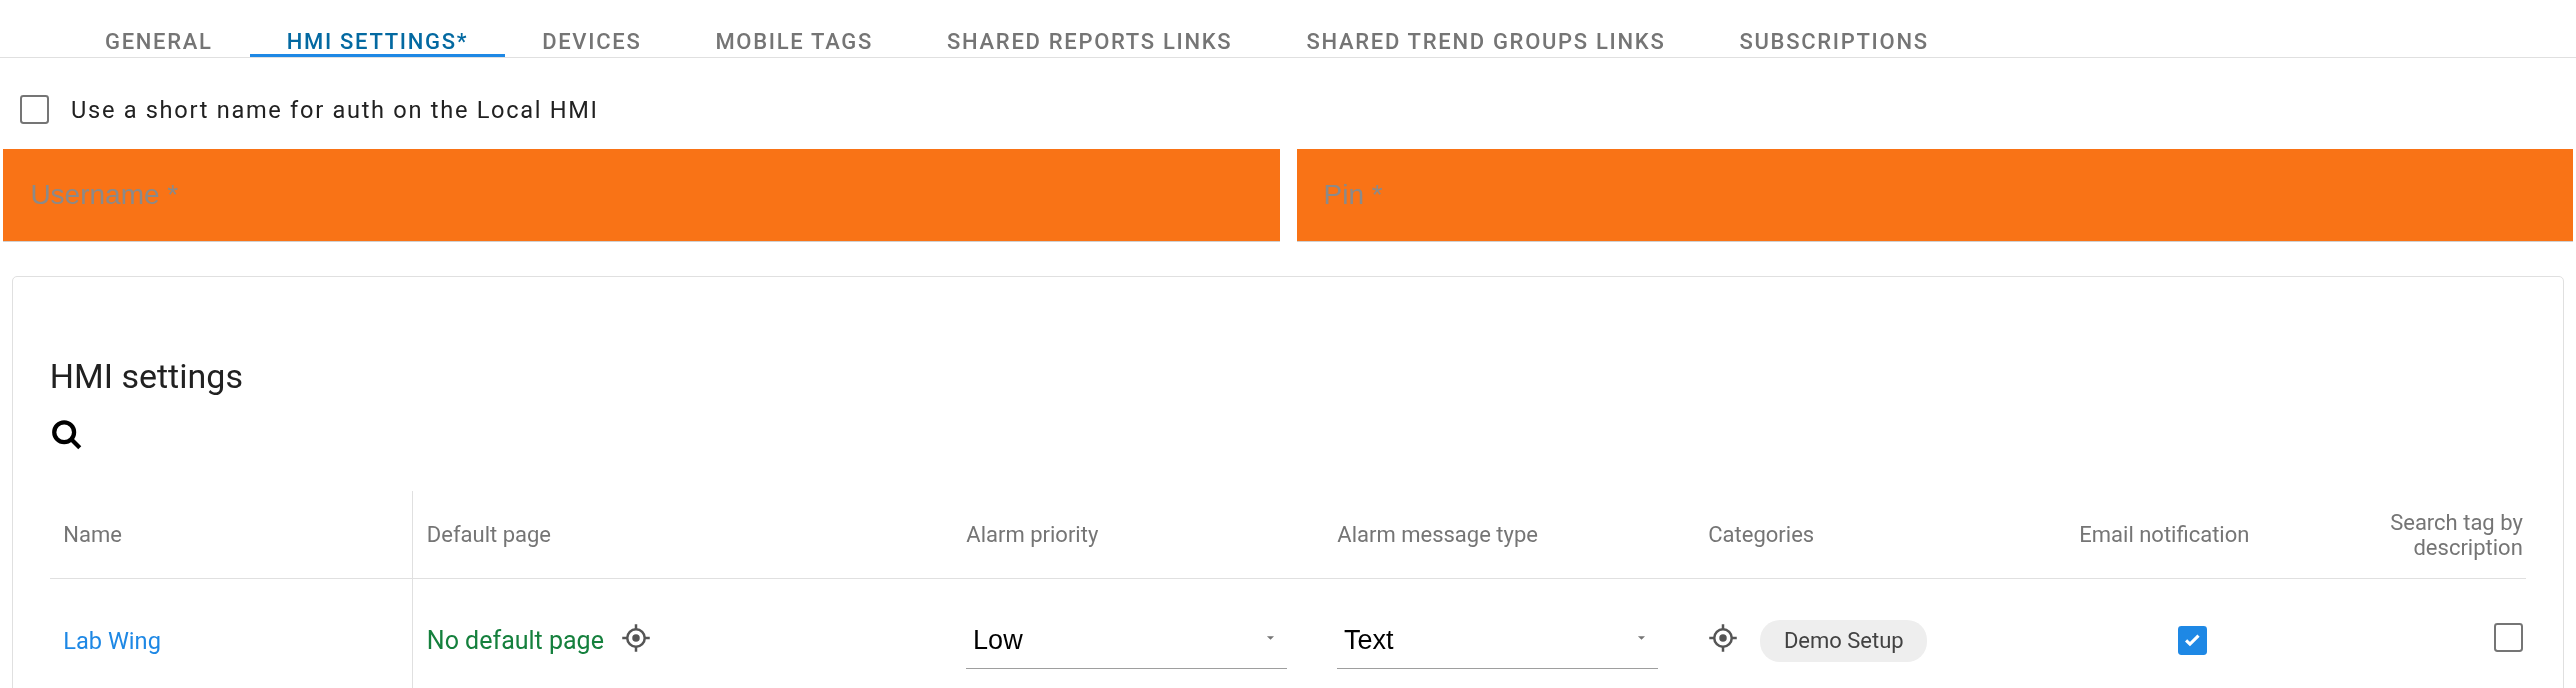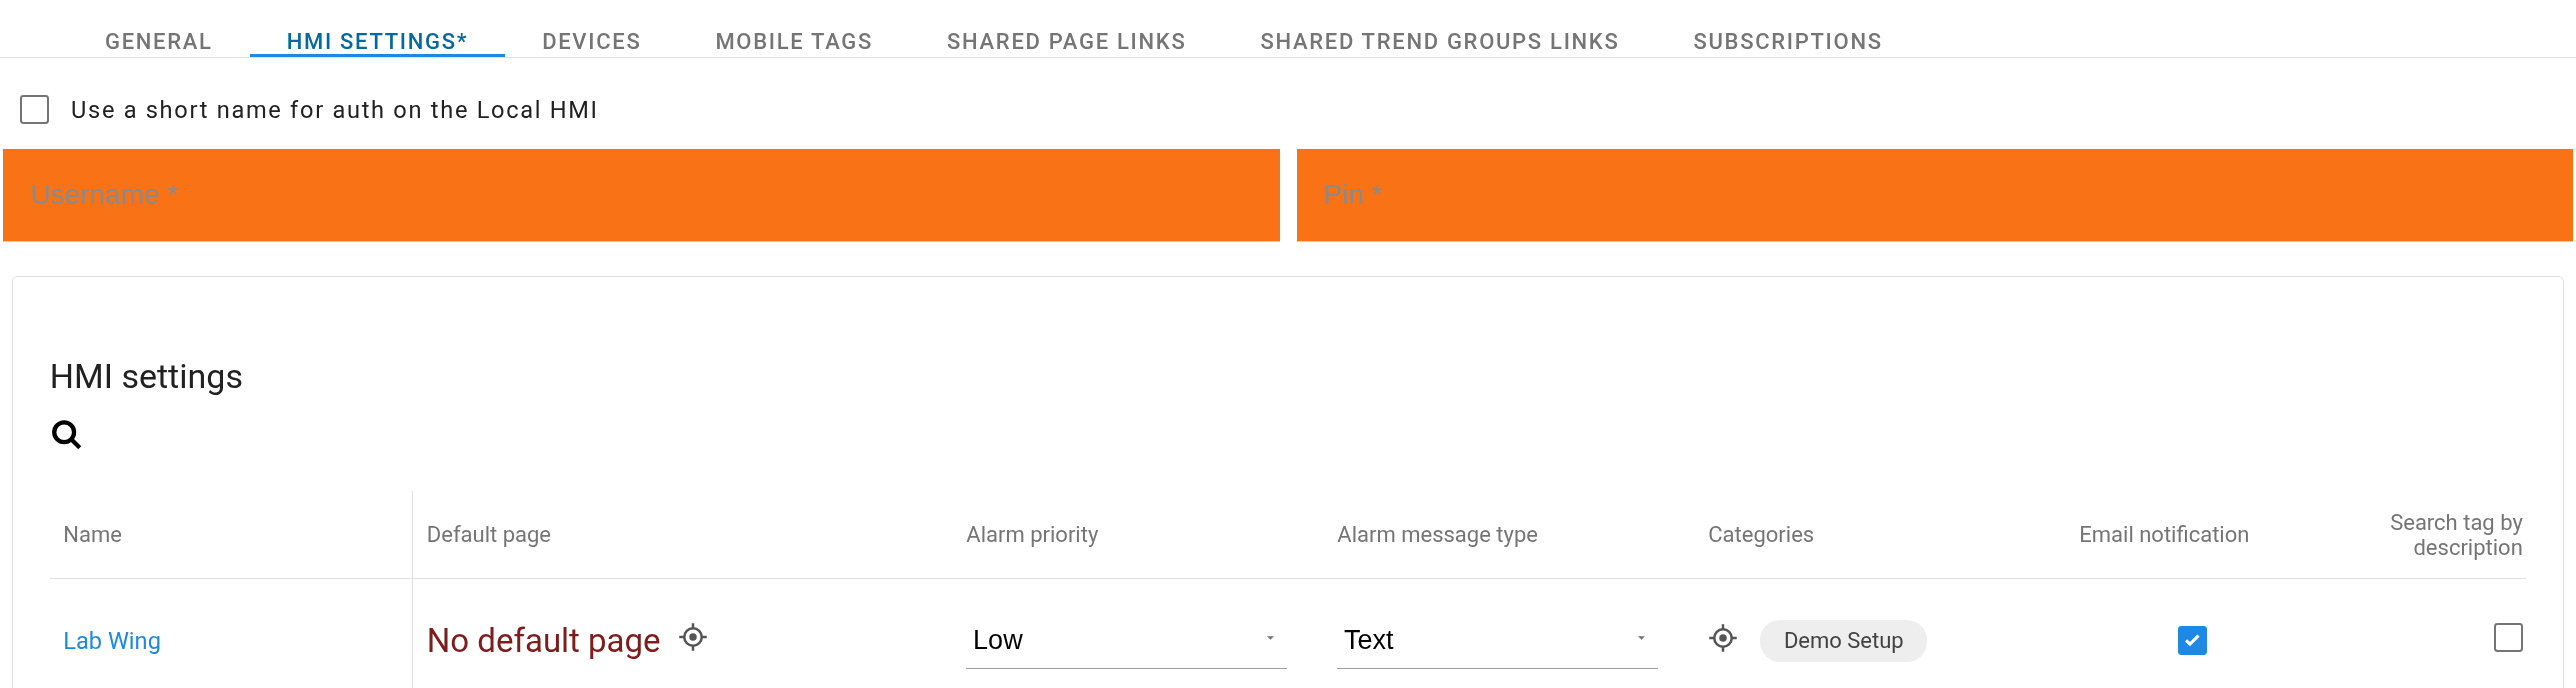--- a/index.html
+++ b/index.html
@@ -140,21 +140,21 @@
   .col-alarmp { width: 371px; }
   .col-alarmm { width: 371px; }
   .col-cat { width: 371px; }
   .col-email { width: 253px; }
   .col-search { }
 
   .vdiv { border-right: 0.8px solid #e0e0e0; }
 
   .link { color: #1e88e5; cursor: pointer; }
 
-  .default-cell { display: flex; align-items: flex-end; gap: 17px; font-size: 33px; color: #7f1d1d; }
+  .default-cell { display: flex; align-items: center; gap: 17px; font-size: 25px; color: #15803d; }
   .gps-icon svg { width: 30px; height: 30px; stroke: #555; stroke-width: 2; fill: none; }
 
   .sel-wrap {
     position: relative;
     width: 321px;
   }
   .sel {
     width: 100%;
     border: none;
     border-bottom: 1.7px solid #9e9e9e;
@@ -185,21 +185,21 @@
   }
 </style>
 </head>
 <body>
 
 <nav class="tabbar">
   <div class="tab">GENERAL</div>
   <div class="tab active">HMI SETTINGS*</div>
   <div class="tab">DEVICES</div>
   <div class="tab">MOBILE TAGS</div>
-  <div class="tab">SHARED PAGE LINKS</div>
+  <div class="tab">SHARED REPORTS LINKS</div>
   <div class="tab">SHARED TREND GROUPS LINKS</div>
   <div class="tab">SUBSCRIPTIONS</div>
 </nav>
 
 <div class="shortname-row">
   <span class="cb">
     
   </span>
   <span class="lbl">Use a short name for auth on the Local HMI</span>
 </div>

